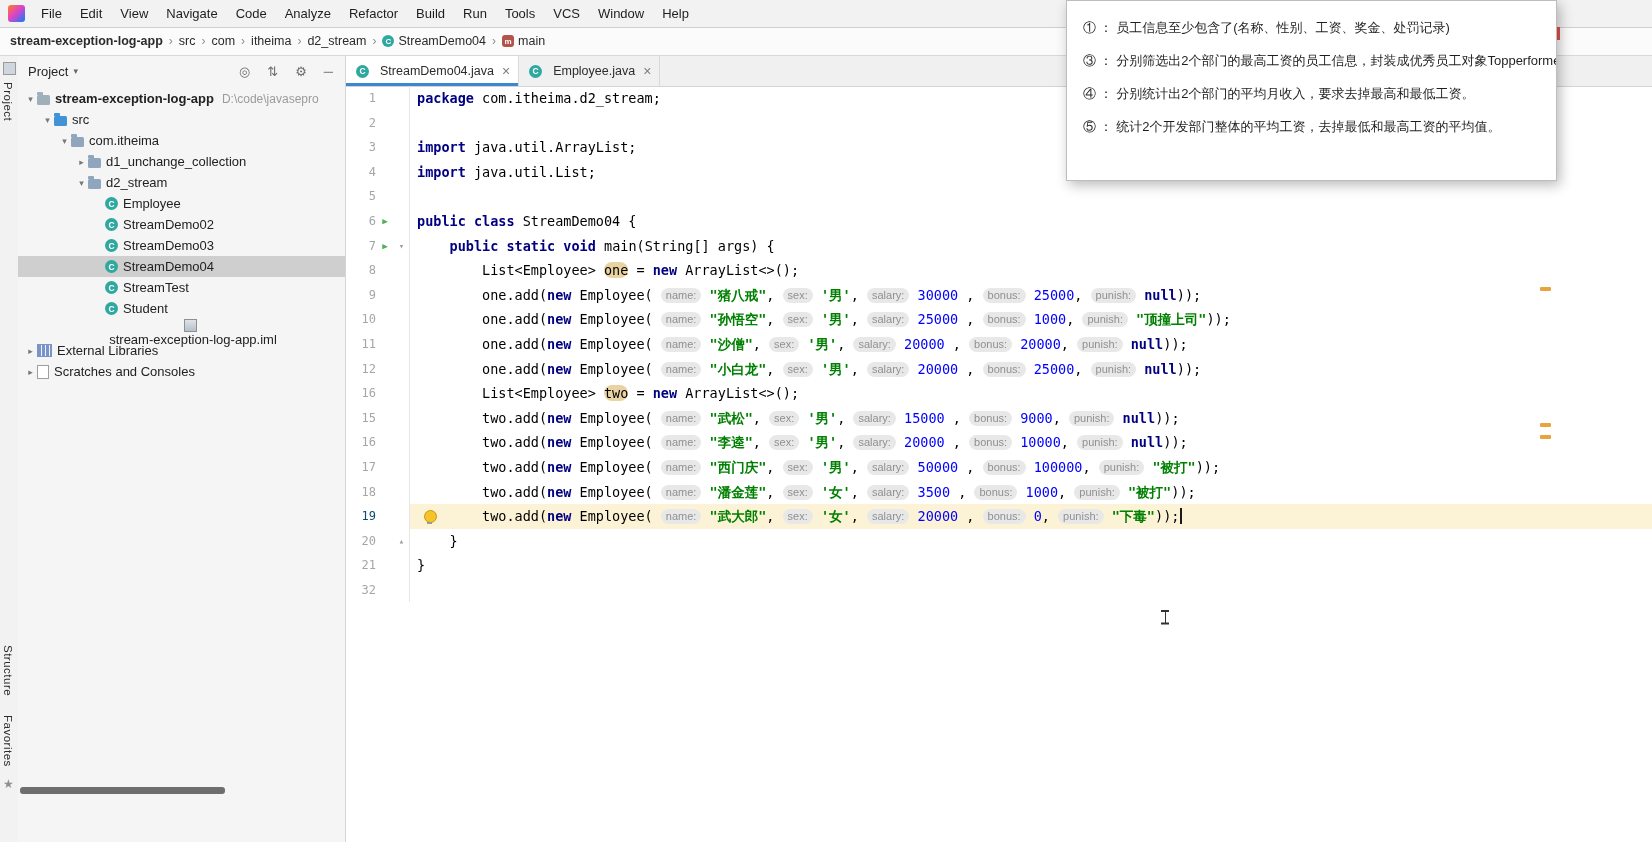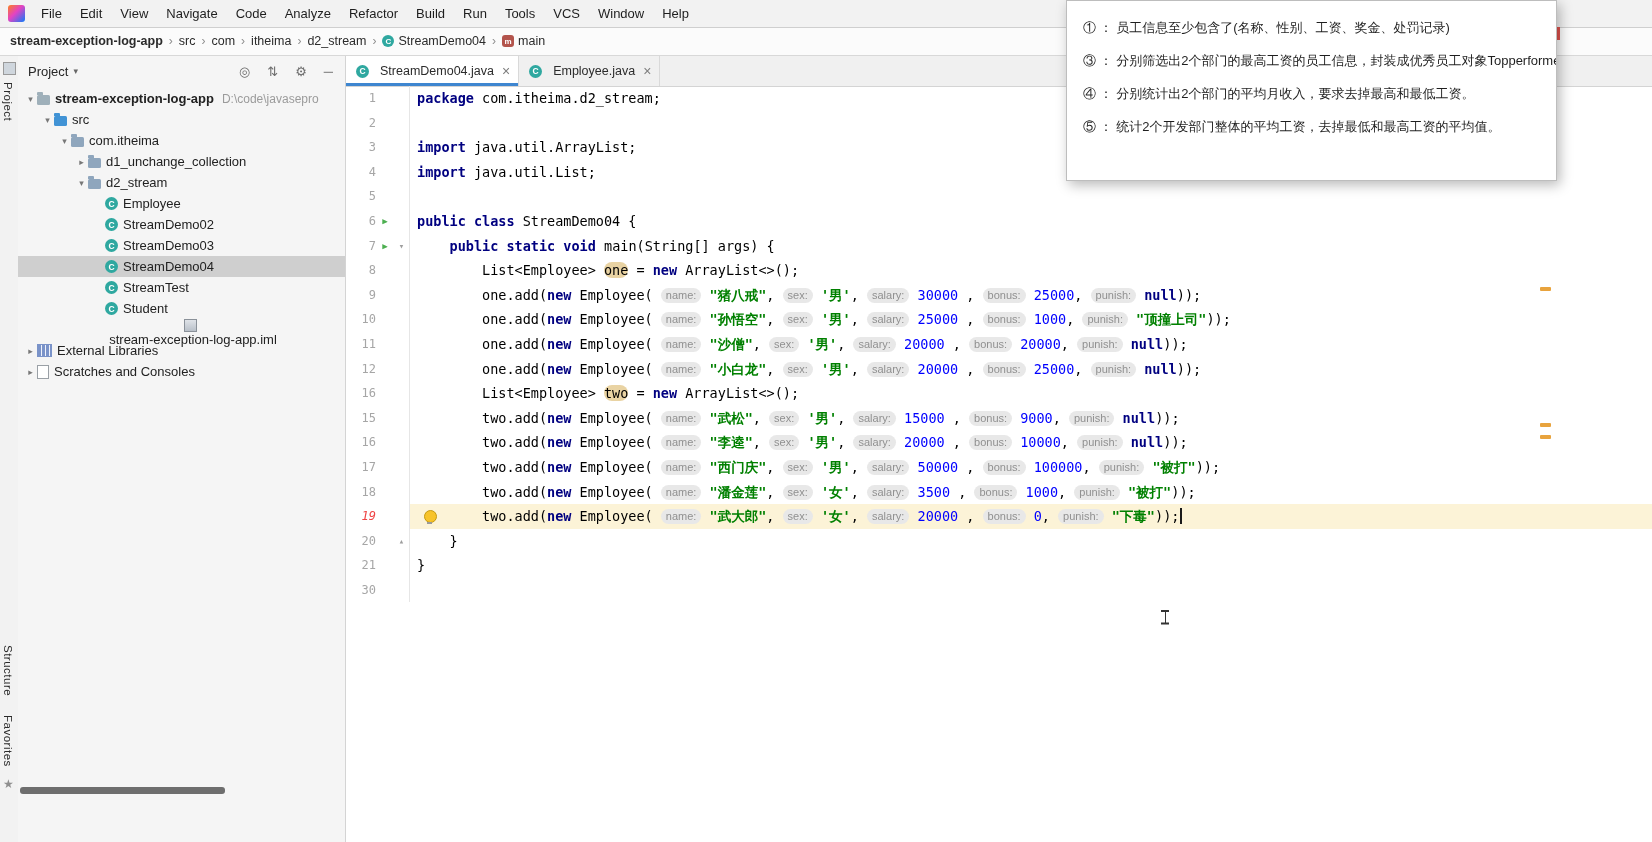--- a/index.html
+++ b/index.html
@@ -73,21 +73,21 @@
   .tab-close{color:#7d7d7d;font-size:14px;margin-left:2px;}
 
   .code{position:absolute;top:30px;left:0;right:0;bottom:0;overflow:hidden;
         font-family:"DejaVu Sans Mono","Liberation Mono",monospace;font-size:13.5px;}
   .code-line{display:flex;height:24.6px;line-height:24.6px;position:relative;white-space:pre;}
   .ln-num{width:30px;text-align:right;color:#a6a6a6;font-size:12px;flex:none;}
   .ln-run{width:18px;text-align:center;color:#4caf50;font-size:9px;flex:none;}
   .ln-fold{width:15px;text-align:center;color:#9e9e9e;font-size:9px;flex:none;border-right:1px solid #e6e6e6;}
   .ln-text{flex:1;padding-left:7px;color:#000;}
   .active-line .ln-text{background:#fcf3d7;}
-  .active-line .ln-num{color:#ef4444;font-style:italic;}
+  .active-line .ln-num{color:#0c4a6e;}
   .tk-k{color:#000080;font-weight:700;}
   .tk-s{color:#008000;font-weight:700;}
   .tk-d{color:#0000ff;}
   .tk-h{display:inline-block;background:#e8e8e8;color:#909090;border-radius:8px;padding:0 5px;
         font-family:"Liberation Sans",sans-serif;font-size:11px;line-height:15px;vertical-align:1px;}
   .tk-hl{background:#e9d3a3;border-radius:8px;}
   .caret{display:inline-block;width:2px;height:16px;background:#1a1a1a;vertical-align:-3px;margin-left:1px;}
   .bulb{position:absolute;left:78px;top:6px;width:11px;height:11px;border-radius:50%;
         background:#f7c32a;border:1px solid #c59a10;}
   .bulb::after{content:"";position:absolute;left:2px;top:11px;width:5px;height:2px;background:#9a9a9a;}
@@ -285,21 +285,21 @@
       <div class="code-line"><span class="ln-num">11</span><span class="ln-run"></span><span class="ln-fold"></span><span class="ln-text"><span class="tk-p">        one.add(</span><span class="tk-k">new</span><span class="tk-p"> Employee( </span><span class="tk-h">name:</span><span class="tk-p"> </span><span class="tk-s">"沙僧"</span><span class="tk-p">, </span><span class="tk-h">sex:</span><span class="tk-p"> </span><span class="tk-s">'男'</span><span class="tk-p">, </span><span class="tk-h">salary:</span><span class="tk-p"> </span><span class="tk-d">20000</span><span class="tk-p"> , </span><span class="tk-h">bonus:</span><span class="tk-p"> </span><span class="tk-d">20000</span><span class="tk-p">, </span><span class="tk-h">punish:</span><span class="tk-p"> </span><span class="tk-k">null</span><span class="tk-p">));</span></span></div>
       <div class="code-line"><span class="ln-num">12</span><span class="ln-run"></span><span class="ln-fold"></span><span class="ln-text"><span class="tk-p">        one.add(</span><span class="tk-k">new</span><span class="tk-p"> Employee( </span><span class="tk-h">name:</span><span class="tk-p"> </span><span class="tk-s">"小白龙"</span><span class="tk-p">, </span><span class="tk-h">sex:</span><span class="tk-p"> </span><span class="tk-s">'男'</span><span class="tk-p">, </span><span class="tk-h">salary:</span><span class="tk-p"> </span><span class="tk-d">20000</span><span class="tk-p"> , </span><span class="tk-h">bonus:</span><span class="tk-p"> </span><span class="tk-d">25000</span><span class="tk-p">, </span><span class="tk-h">punish:</span><span class="tk-p"> </span><span class="tk-k">null</span><span class="tk-p">));</span></span></div>
       <div class="code-line"><span class="ln-num">16</span><span class="ln-run"></span><span class="ln-fold"></span><span class="ln-text"><span class="tk-p">        List&lt;Employee&gt; </span><span class="tk-hl">two</span><span class="tk-p"> = </span><span class="tk-k">new</span><span class="tk-p"> ArrayList&lt;&gt;();</span></span></div>
       <div class="code-line"><span class="ln-num">15</span><span class="ln-run"></span><span class="ln-fold"></span><span class="ln-text"><span class="tk-p">        two.add(</span><span class="tk-k">new</span><span class="tk-p"> Employee( </span><span class="tk-h">name:</span><span class="tk-p"> </span><span class="tk-s">"武松"</span><span class="tk-p">, </span><span class="tk-h">sex:</span><span class="tk-p"> </span><span class="tk-s">'男'</span><span class="tk-p">, </span><span class="tk-h">salary:</span><span class="tk-p"> </span><span class="tk-d">15000</span><span class="tk-p"> , </span><span class="tk-h">bonus:</span><span class="tk-p"> </span><span class="tk-d">9000</span><span class="tk-p">, </span><span class="tk-h">punish:</span><span class="tk-p"> </span><span class="tk-k">null</span><span class="tk-p">));</span></span></div>
       <div class="code-line"><span class="ln-num">16</span><span class="ln-run"></span><span class="ln-fold"></span><span class="ln-text"><span class="tk-p">        two.add(</span><span class="tk-k">new</span><span class="tk-p"> Employee( </span><span class="tk-h">name:</span><span class="tk-p"> </span><span class="tk-s">"李逵"</span><span class="tk-p">, </span><span class="tk-h">sex:</span><span class="tk-p"> </span><span class="tk-s">'男'</span><span class="tk-p">, </span><span class="tk-h">salary:</span><span class="tk-p"> </span><span class="tk-d">20000</span><span class="tk-p"> , </span><span class="tk-h">bonus:</span><span class="tk-p"> </span><span class="tk-d">10000</span><span class="tk-p">, </span><span class="tk-h">punish:</span><span class="tk-p"> </span><span class="tk-k">null</span><span class="tk-p">));</span></span></div>
       <div class="code-line"><span class="ln-num">17</span><span class="ln-run"></span><span class="ln-fold"></span><span class="ln-text"><span class="tk-p">        two.add(</span><span class="tk-k">new</span><span class="tk-p"> Employee( </span><span class="tk-h">name:</span><span class="tk-p"> </span><span class="tk-s">"西门庆"</span><span class="tk-p">, </span><span class="tk-h">sex:</span><span class="tk-p"> </span><span class="tk-s">'男'</span><span class="tk-p">, </span><span class="tk-h">salary:</span><span class="tk-p"> </span><span class="tk-d">50000</span><span class="tk-p"> , </span><span class="tk-h">bonus:</span><span class="tk-p"> </span><span class="tk-d">100000</span><span class="tk-p">, </span><span class="tk-h">punish:</span><span class="tk-p"> </span><span class="tk-s">"被打"</span><span class="tk-p">));</span></span></div>
       <div class="code-line"><span class="ln-num">18</span><span class="ln-run"></span><span class="ln-fold"></span><span class="ln-text"><span class="tk-p">        two.add(</span><span class="tk-k">new</span><span class="tk-p"> Employee( </span><span class="tk-h">name:</span><span class="tk-p"> </span><span class="tk-s">"潘金莲"</span><span class="tk-p">, </span><span class="tk-h">sex:</span><span class="tk-p"> </span><span class="tk-s">'女'</span><span class="tk-p">, </span><span class="tk-h">salary:</span><span class="tk-p"> </span><span class="tk-d">3500</span><span class="tk-p"> , </span><span class="tk-h">bonus:</span><span class="tk-p"> </span><span class="tk-d">1000</span><span class="tk-p">, </span><span class="tk-h">punish:</span><span class="tk-p"> </span><span class="tk-s">"被打"</span><span class="tk-p">));</span></span></div>
       <div class="code-line active-line"><span class="ln-num">19</span><span class="ln-run"></span><span class="ln-fold"></span><span class="ln-text"><span class="tk-p">        two.add(</span><span class="tk-k">new</span><span class="tk-p"> Employee( </span><span class="tk-h">name:</span><span class="tk-p"> </span><span class="tk-s">"武大郎"</span><span class="tk-p">, </span><span class="tk-h">sex:</span><span class="tk-p"> </span><span class="tk-s">'女'</span><span class="tk-p">, </span><span class="tk-h">salary:</span><span class="tk-p"> </span><span class="tk-d">20000</span><span class="tk-p"> , </span><span class="tk-h">bonus:</span><span class="tk-p"> </span><span class="tk-d">0</span><span class="tk-p">, </span><span class="tk-h">punish:</span><span class="tk-p"> </span><span class="tk-s">"下毒"</span><span class="tk-p">));</span><span class="caret"></span></span><span class="bulb"></span></div>
       <div class="code-line"><span class="ln-num">20</span><span class="ln-run"></span><span class="ln-fold">▴</span><span class="ln-text"><span class="tk-p">    }</span></span></div>
       <div class="code-line"><span class="ln-num">21</span><span class="ln-run"></span><span class="ln-fold"></span><span class="ln-text"><span class="tk-p">}</span></span></div>
-      <div class="code-line"><span class="ln-num">30</span><span class="ln-run"></span><span class="ln-fold"></span><span class="ln-text"></span></div>
+      <div class="code-line"><span class="ln-num">32</span><span class="ln-run"></span><span class="ln-fold"></span><span class="ln-text"></span></div>
     </div>
 </div>
 
 <div class="stripes">
     <div class="stripe-mark" style="top: 287px; background: rgb(232, 163, 61);"></div>
     <div class="stripe-mark" style="top: 423px; background: rgb(232, 163, 61);"></div>
     <div class="stripe-mark" style="top: 435px; background: rgb(232, 163, 61);"></div>
   </div>
 <div class="top-mark" style="background: rgb(224, 82, 77);"></div>
 <div class="notes">

